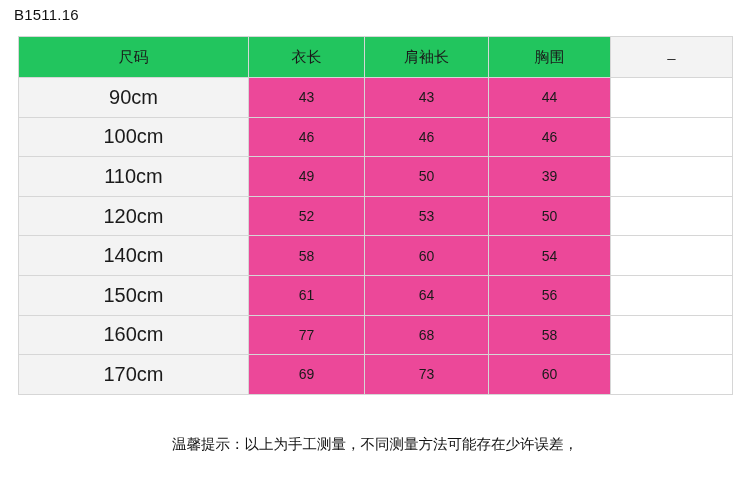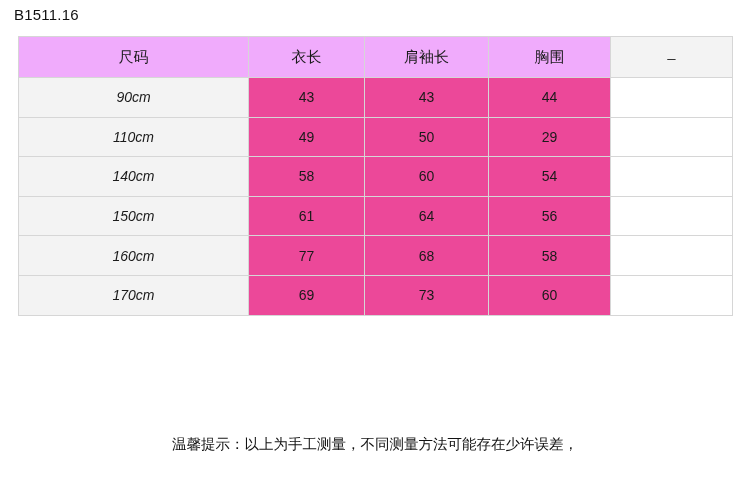--- a/index.html
+++ b/index.html
@@ -44,29 +44,28 @@
     border: 1px solid #d6d6d6;
     height: 38.6px;
     text-align: center;
     vertical-align: middle;
     font-size: 14px;
     color: #1a1a1a;
     background: #ec4899;
     padding: 0;
   }
   table.size-table tr.header-row td {
-    background: #f0abfc;
+    background: #22c55e;
     font-size: 15px;
     font-weight: normal;
     height: 40px;
   }
   table.size-table tr.body-row td.col-size {
     background: #f3f3f3;
-    font-size: 14px;
-    font-style: italic;
+    font-size: 20px;
   }
   table.size-table tr.body-row td.col-empty,
   table.size-table tr.header-row td.col-empty {
     background: #ffffff;
   }
   table.size-table tr.header-row td.col-empty {
     background: #f3f3f3;
     color: #333333;
   }
   .note {
@@ -110,29 +109,43 @@
         </tr>
 
         <tr class="body-row">
           <td class="col-size">90cm</td>
           <td>43</td>
           <td>43</td>
           <td>44</td>
           <td class="col-empty"></td>
         </tr>
 
+        <tr class="body-row">
+          <td class="col-size">100cm</td>
+          <td>46</td>
+          <td>46</td>
+          <td>46</td>
+          <td class="col-empty"></td>
+        </tr>
 
         <tr class="body-row">
           <td class="col-size">110cm</td>
           <td>49</td>
           <td>50</td>
-          <td>29</td>
+          <td>39</td>
           <td class="col-empty"></td>
         </tr>
 
+        <tr class="body-row">
+          <td class="col-size">120cm</td>
+          <td>52</td>
+          <td>53</td>
+          <td>50</td>
+          <td class="col-empty"></td>
+        </tr>
 
 
         <tr class="body-row">
           <td class="col-size">140cm</td>
           <td>58</td>
           <td>60</td>
           <td>54</td>
           <td class="col-empty"></td>
         </tr>
 

